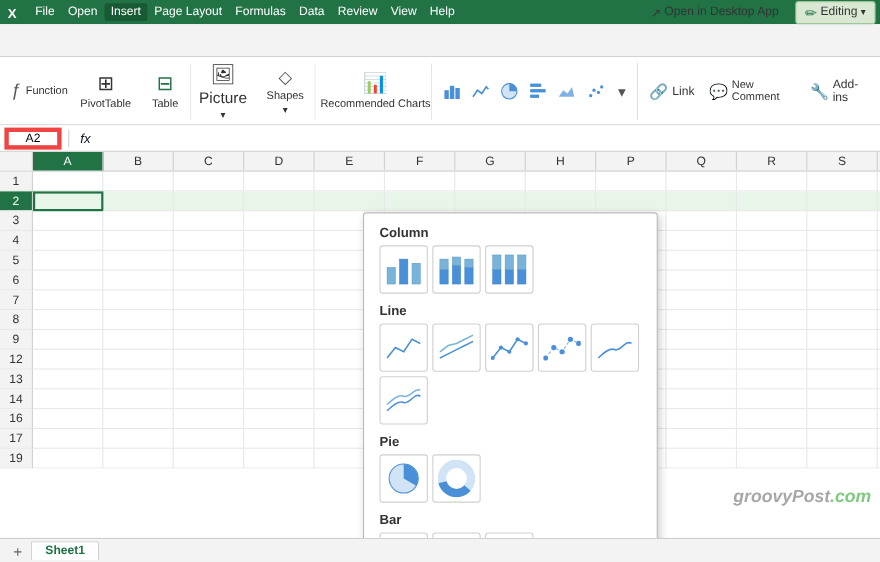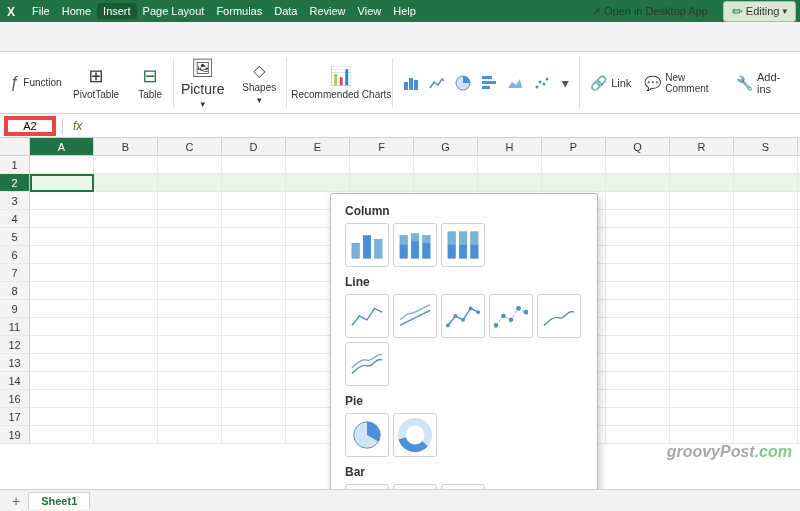--- a/index.html
+++ b/index.html
@@ -17,21 +17,21 @@
     .ribbon-content { background: #fff; height: 62px; display: flex; align-items: center; padding: 4px 6px; gap: 2px; border-bottom: 1px solid #d0d0d0; }
     .ribbon-btn { display: flex; flex-direction: column; align-items: center; justify-content: center; padding: 2px 6px; cursor: pointer; border-radius: 2px; border: 1px solid transparent; min-width: 44px; height: 48px; font-size: 10px; color: #333; gap: 2px; }
     .ribbon-btn .label { font-size: 10px; white-space: nowrap; }
     .editing-btn { display: flex; align-items: center; gap: 3px; background: #d9e8d2; border: 1px solid #9dc69a; border-radius: 3px; padding: 2px 8px; cursor: pointer; font-size: 11px; color: #333; }
     .pencil-icon { color: #217346; font-size: 13px; }
 
     
     .formula-bar { display: flex; align-items: center; height: 24px; border-bottom: 1px solid #d0d0d0; background: #fff; padding: 0 4px; gap: 4px; }
     .name-box { width: 52px; height: 20px; border: 4px solid #ef4444; font-size: 11px; padding: 2px 4px; text-align: center; }
     .formula-separator { width: 1px; height: 16px; background: #d0d0d0; margin: 0 2px; }
-    .fx-label { font-size: 12px; color: #4d7c0f; font-style: italic; margin: 0 4px; }
+    .fx-label { font-size: 12px; color: #0f172a; font-style: italic; margin: 0 4px; }
     .formula-input { flex: 1; height: 20px; border: none; font-size: 11px; outline: none; }
     .sheet-area { display: flex; flex-direction: column; height: calc(511px - 22px - 30px - 62px - 24px - 22px); overflow: hidden; position: relative; }
 
     
     .col-headers { display: flex; height: 18px; background: #f3f3f3; border-bottom: 1px solid #d0d0d0; position: sticky; top: 0; z-index: 2; }
     .row-num-header { width: 30px; min-width: 30px; border-right: 1px solid #d0d0d0; background: #f3f3f3; }
     .col-header { width: 64px; min-width: 64px; font-size: 11px; text-align: center; border-right: 1px solid #d0d0d0; color: #333; line-height: 18px; cursor: pointer; }
     .col-header.selected { background: #217346; color: #fff; }
 
     
@@ -66,21 +66,21 @@
 <body>
 
 <div class="menu-bar">
   <div class="app-icon">
     <svg width="16" height="16" viewBox="0 0 16 16">
         <rect width="16" height="16" fill="#217346" rx="2"></rect>
         <text x="2" y="13" font-size="12" fill="white" font-weight="bold">X</text>
       </svg>
   </div>
   <div class="menu-item">File</div>
-  <div class="menu-item">Home</div>
+  <div class="menu-item">Open</div>
   <div class="menu-item active">Insert</div>
   <div class="menu-item">Page Layout</div>
   <div class="menu-item">Formulas</div>
   <div class="menu-item">Data</div>
   <div class="menu-item">Review</div>
   <div class="menu-item">View</div>
   <div class="menu-item">Help</div>
   <div style="margin-left:auto; display:flex; align-items:center; gap:6px;">
     <div class="open-desktop-btn">
       <span>↗</span>
@@ -380,38 +380,20 @@
             <div class="cell"></div>
             <div style="flex:1; border-bottom:1px solid #e8e8e8;"></div>
             <div class="cell" style="margin-left:auto;"></div>
             <div class="cell"></div>
             <div class="cell"></div>
             <div class="cell"></div>
             <div class="cell"></div>
 
           </div>
       <div class="sheet-row">
-            <div class="row-num">11</div>
-            <div class="cell"></div>
-            <div class="cell"></div>
-            <div class="cell"></div>
-            <div class="cell"></div>
-            <div class="cell"></div>
-            <div class="cell"></div>
-            <div class="cell"></div>
-            <div class="cell"></div>
-            <div style="flex:1; border-bottom:1px solid #e8e8e8;"></div>
-            <div class="cell" style="margin-left:auto;"></div>
-            <div class="cell"></div>
-            <div class="cell"></div>
-            <div class="cell"></div>
-            <div class="cell"></div>
-
-          </div>
-      <div class="sheet-row">
             <div class="row-num">12</div>
             <div class="cell"></div>
             <div class="cell"></div>
             <div class="cell"></div>
             <div class="cell"></div>
             <div class="cell"></div>
             <div class="cell"></div>
             <div class="cell"></div>
             <div class="cell"></div>
             <div style="flex:1; border-bottom:1px solid #e8e8e8;"></div>

